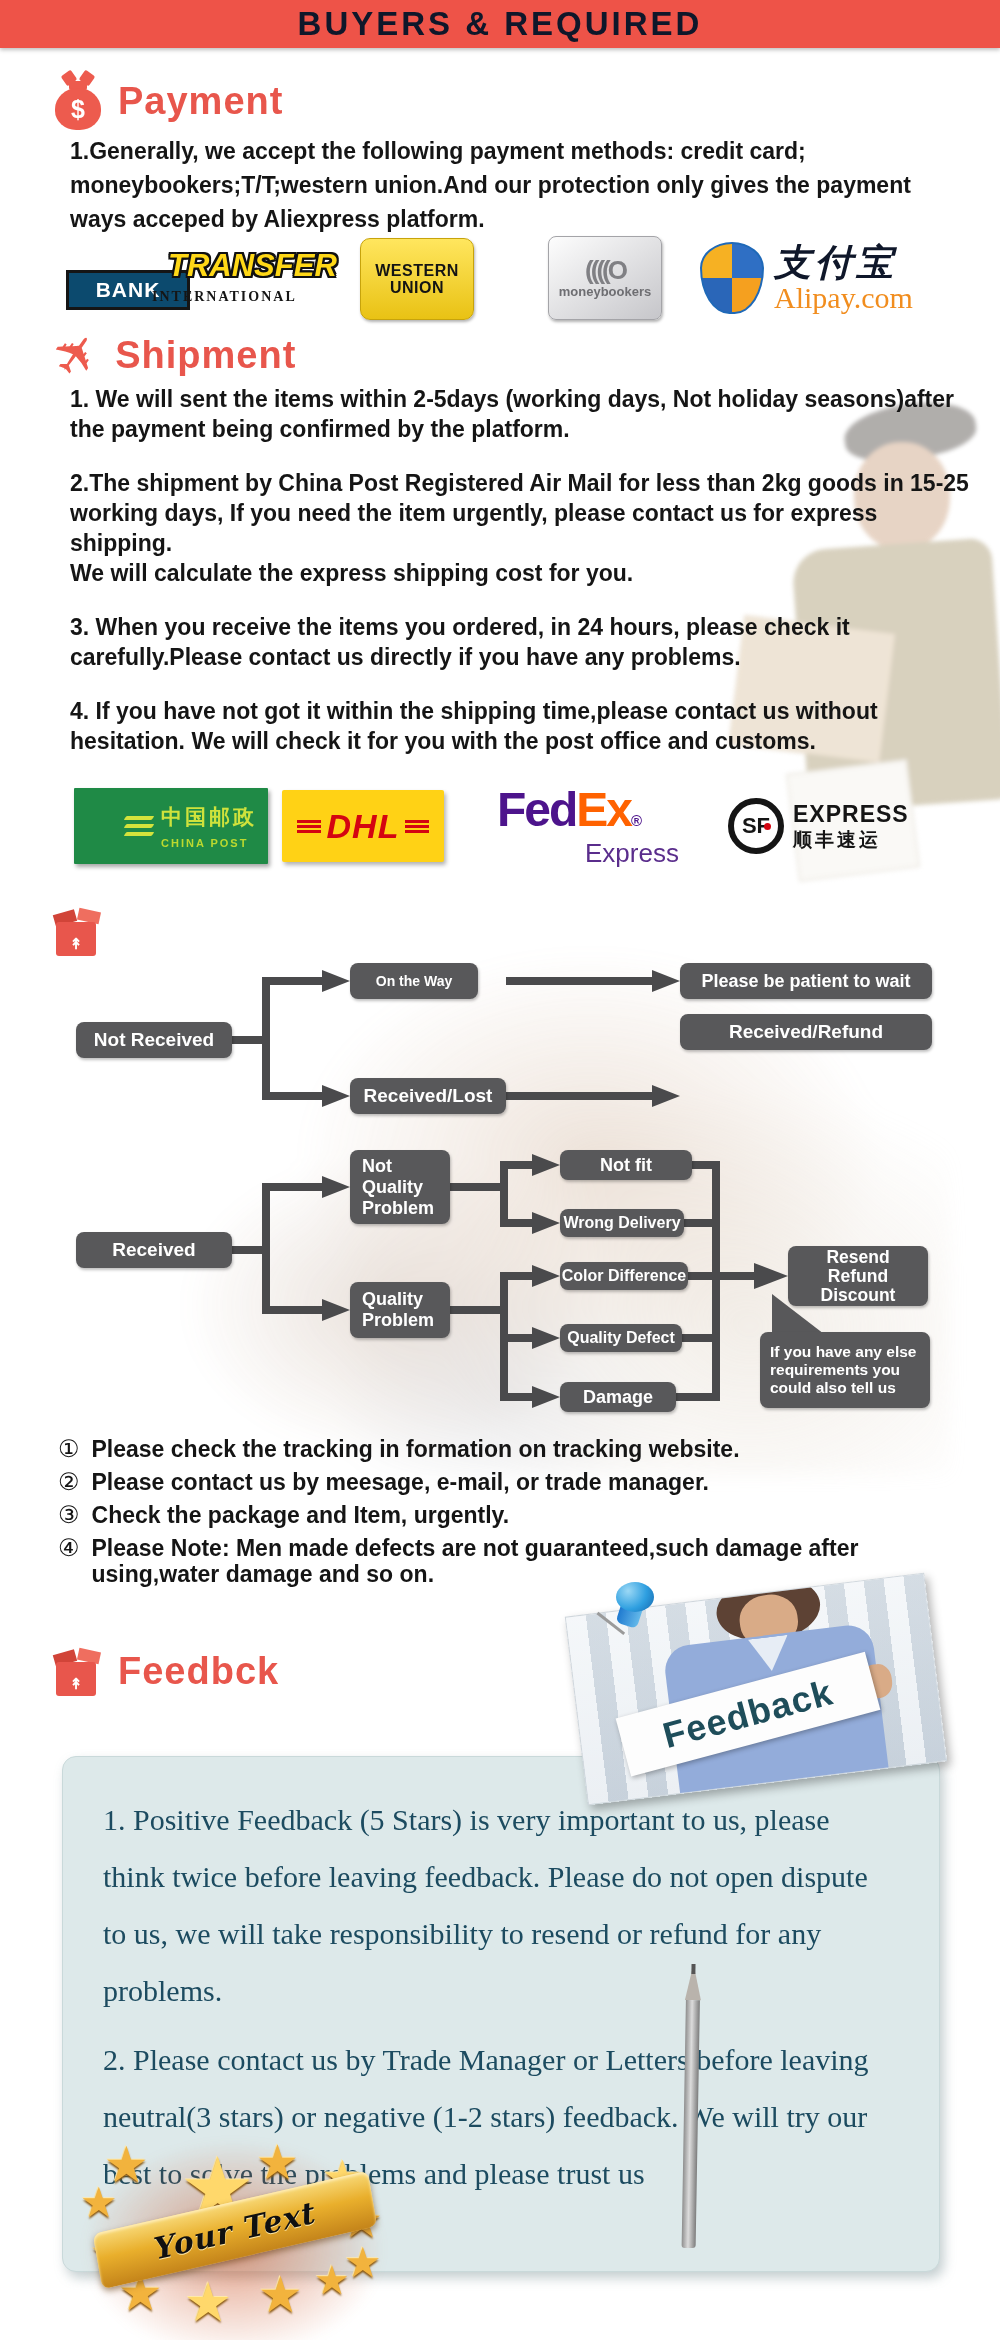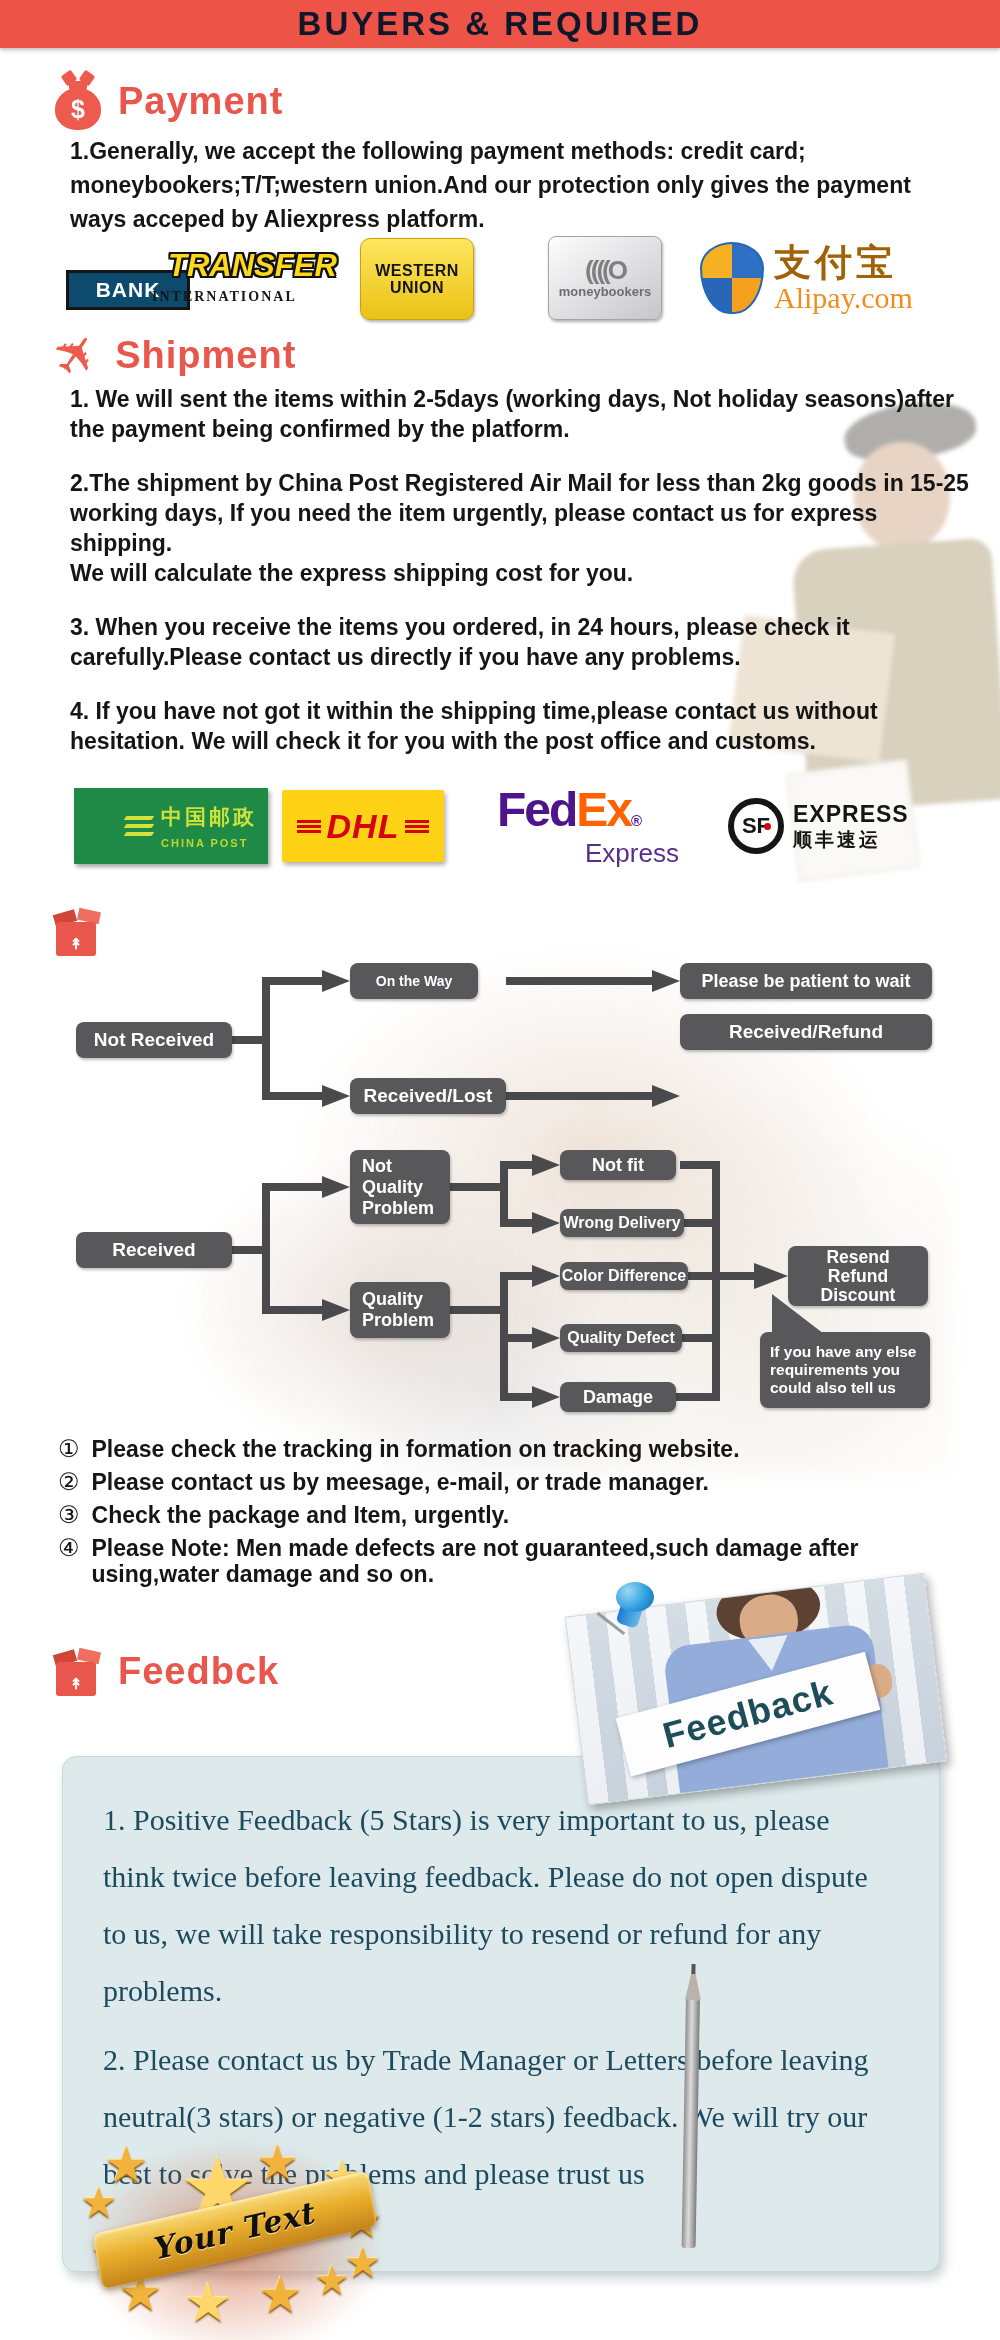--- a/index.html
+++ b/index.html
@@ -54,21 +54,21 @@
   .wu-logo span{font-size:16px;font-weight:900;color:#141414;text-align:center;line-height:17px;letter-spacing:.5px;}
   .mb-logo{position:absolute;left:548px;top:236px;width:112px;height:82px;border-radius:8px;
            background:linear-gradient(145deg,#fdfdfd,#c6c6ca);border:1px solid #a4a4a8;box-shadow:1px 2px 3px rgba(0,0,0,.3);
            display:flex;flex-direction:column;align-items:center;justify-content:center;}
   .mb-arcs{font-size:26px;font-weight:bold;color:#808084;letter-spacing:-3px;line-height:24px;}
   .mb-name{font-size:13px;font-weight:bold;color:#6e6e72;margin-top:2px;}
   .alipay-logo{position:absolute;left:700px;top:236px;width:240px;height:84px;display:flex;align-items:center;gap:10px;}
   .ali-shield{width:60px;height:68px;border:2px solid #1f69b8;border-radius:50% 50% 46% 46% / 36% 36% 64% 64%;
               background:conic-gradient(#2f6fc4 0 25%,#f5a01f 25% 50%,#2a66b8 50% 75%,#f6b123 75% 100%);}
   .ali-txt{display:flex;flex-direction:column;line-height:1;}
-  .ali-cn{font-size:37px;font-weight:900;color:#a16207;letter-spacing:4px;}
+  .ali-cn{font-size:37px;font-weight:900;color:#0f172a;letter-spacing:4px;font-style:italic;}
   .ali-dom{font-family:"Liberation Serif",serif;font-size:30px;color:#f18d1e;margin-top:2px;}
 
   
   .cp-logo{position:absolute;left:74px;top:788px;width:154px;height:76px;background:#1f8a46;border-radius:1px;
            box-shadow:2px 3px 4px rgba(0,0,0,.35);display:flex;align-items:center;justify-content:center;gap:8px;padding-left:40px;}
   .cp-emblem{width:28px;height:28px;display:flex;flex-direction:column;justify-content:center;}
   .cp-emblem b{display:block;height:4px;background:#d4e33c;margin:2px 0;transform:skewX(-35deg);border-radius:1px;}
   .cp-col{display:flex;flex-direction:column;}
   .cp-cn{font-size:21px;font-weight:900;color:#cfe23c;letter-spacing:3px;}
   .cp-en{font-size:11px;font-weight:bold;color:#bcd92f;letter-spacing:2px;margin-top:6px;}
@@ -293,21 +293,21 @@
   <div class="ah" style="left:652px;top:970px;"></div>
   <div class="hline" style="left:506px;top:1092px;width:146px;"></div>
   <div class="ah" style="left:652px;top:1085px;"></div>
 
   <div class="flowbox" style="left:76px;top:1232px;width:156px;height:36px;font-size:19px;">Received</div>
   <div class="flowbox left pre" style="left:350px;top:1150px;width:100px;height:74px;font-size:18px;line-height:21px;">Not
 Quality
 Problem</div>
   <div class="flowbox left pre" style="left:350px;top:1282px;width:100px;height:56px;font-size:18px;line-height:21px;">Quality
 Problem</div>
-  <div class="flowbox" style="left:560px;top:1150px;width:116px;height:30px;font-size:18px;">Not fit</div>
+  <div class="flowbox" style="left:560px;top:1150px;width:132px;height:30px;font-size:18px;">Not fit</div>
   <div class="flowbox" style="left:560px;top:1209px;width:124px;height:28px;font-size:16px;">Wrong Delivery</div>
   <div class="flowbox" style="left:560px;top:1262px;width:128px;height:28px;font-size:16px;">Color Difference</div>
   <div class="flowbox" style="left:560px;top:1324px;width:122px;height:28px;font-size:16px;">Quality Defect</div>
   <div class="flowbox" style="left:560px;top:1382px;width:116px;height:30px;font-size:18px;">Damage</div>
   <div class="flowbox pre" style="left:788px;top:1246px;width:140px;height:60px;font-size:17.5px;line-height:19px;">Resend
 Refund
 Discount</div>
   <div class="bubble-tip" style="left:772px;top:1294px;"></div>
   <div class="flowbox left" style="left:760px;top:1332px;width:170px;height:76px;font-size:15.5px;line-height:18px;padding:6px 8px 6px 10px;text-align:left;">If you have any else requirements you could also tell us</div>
 

